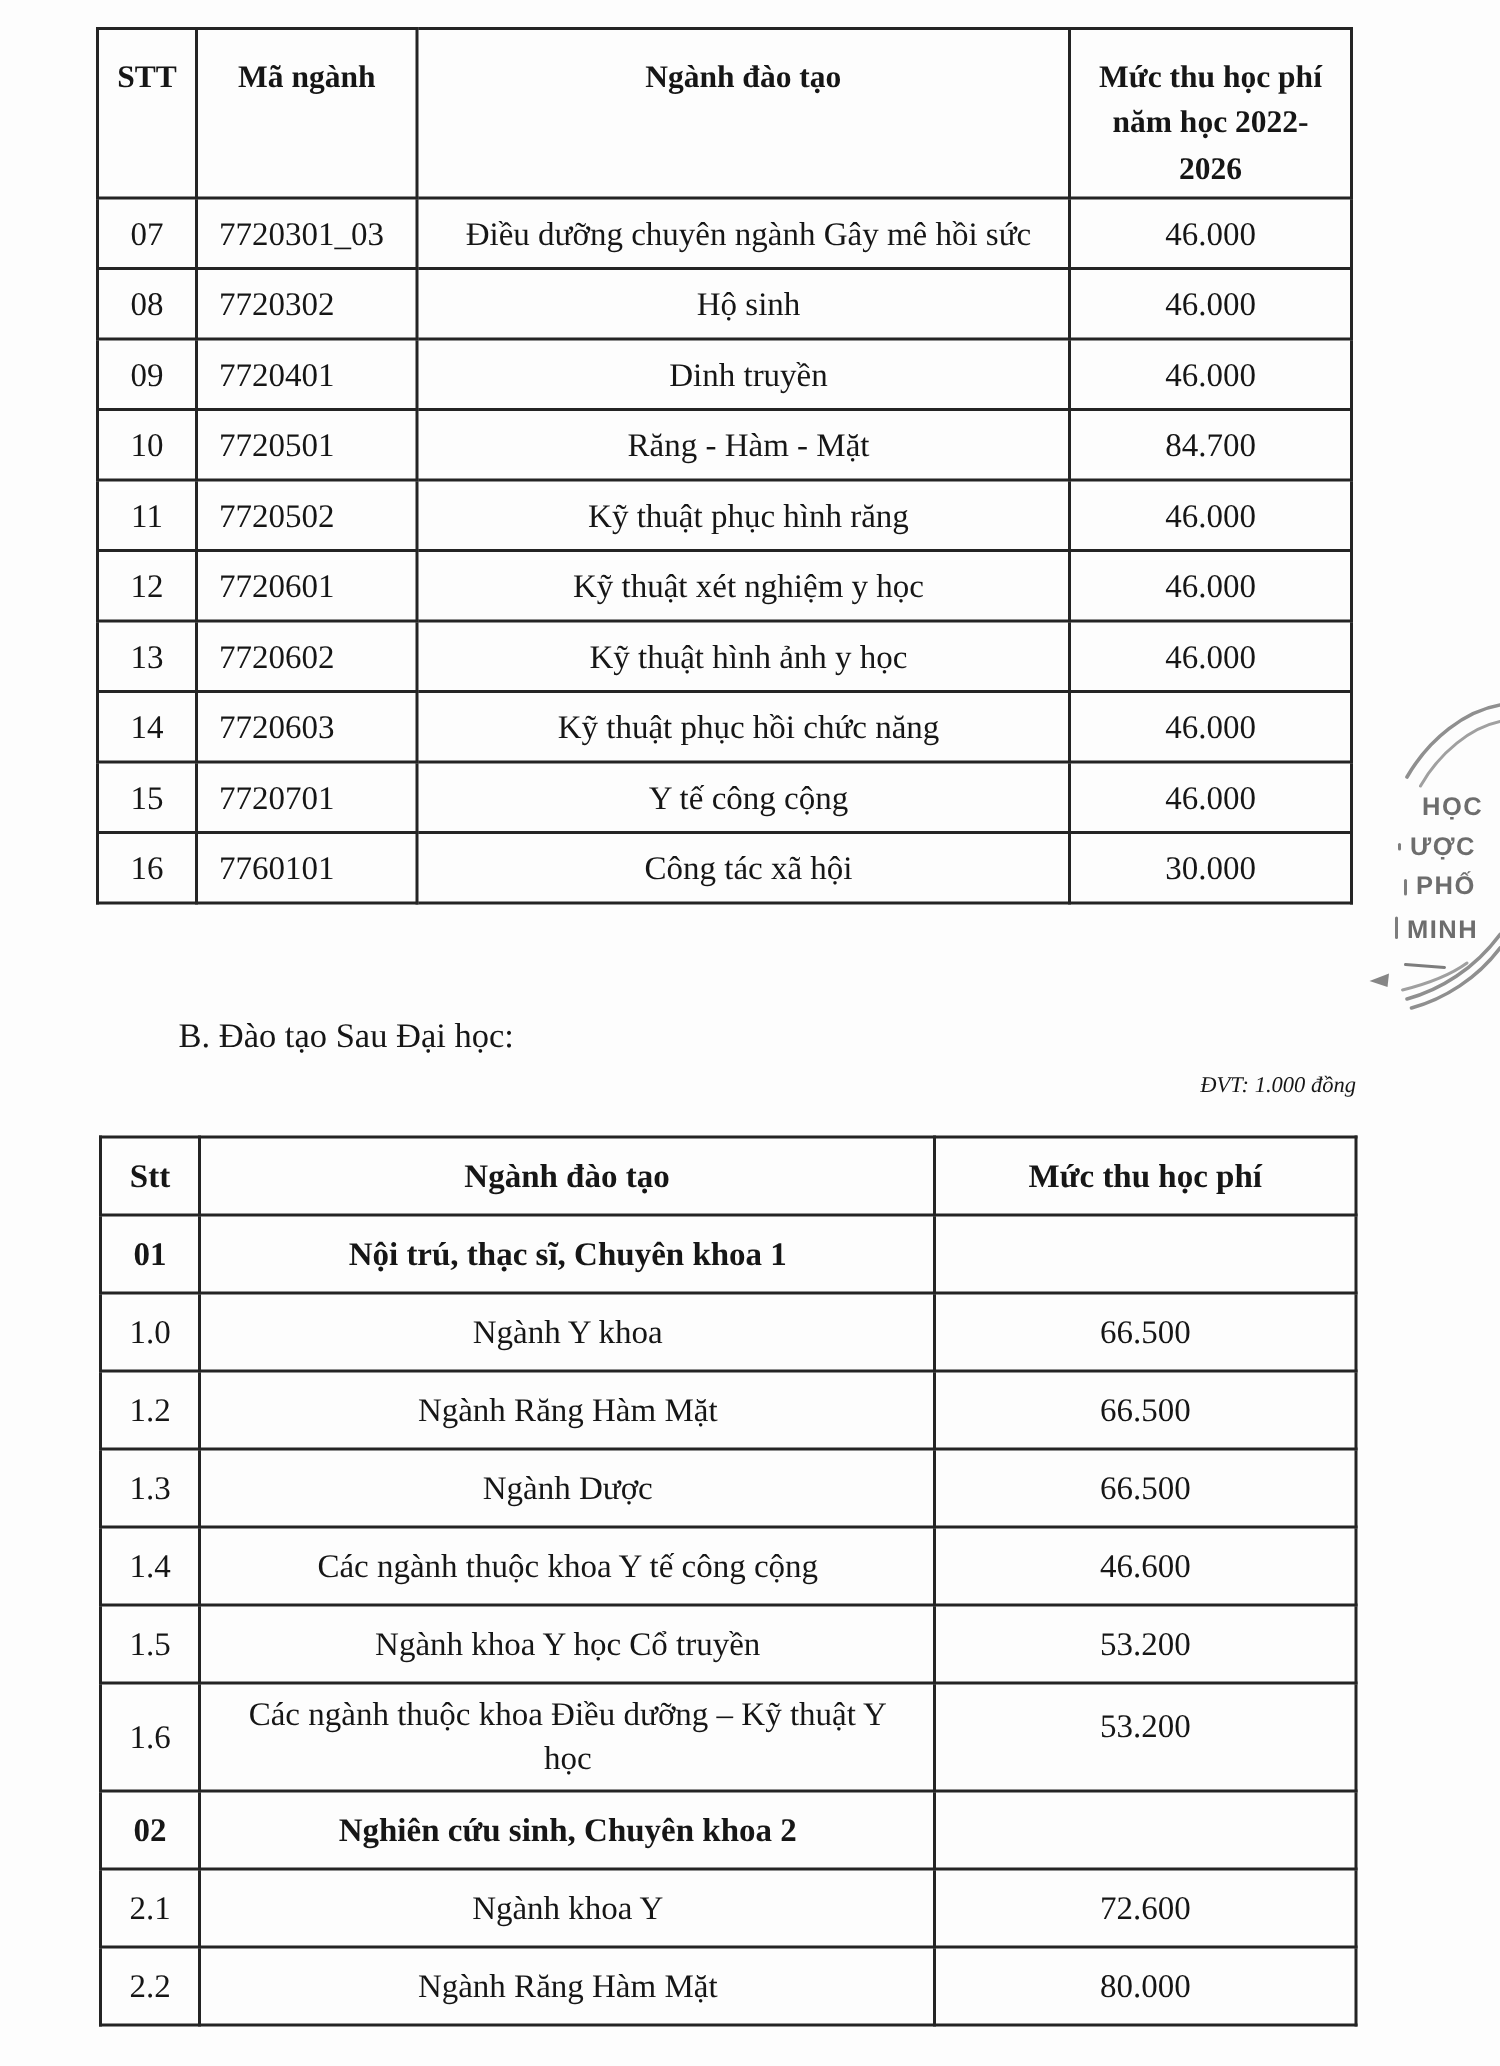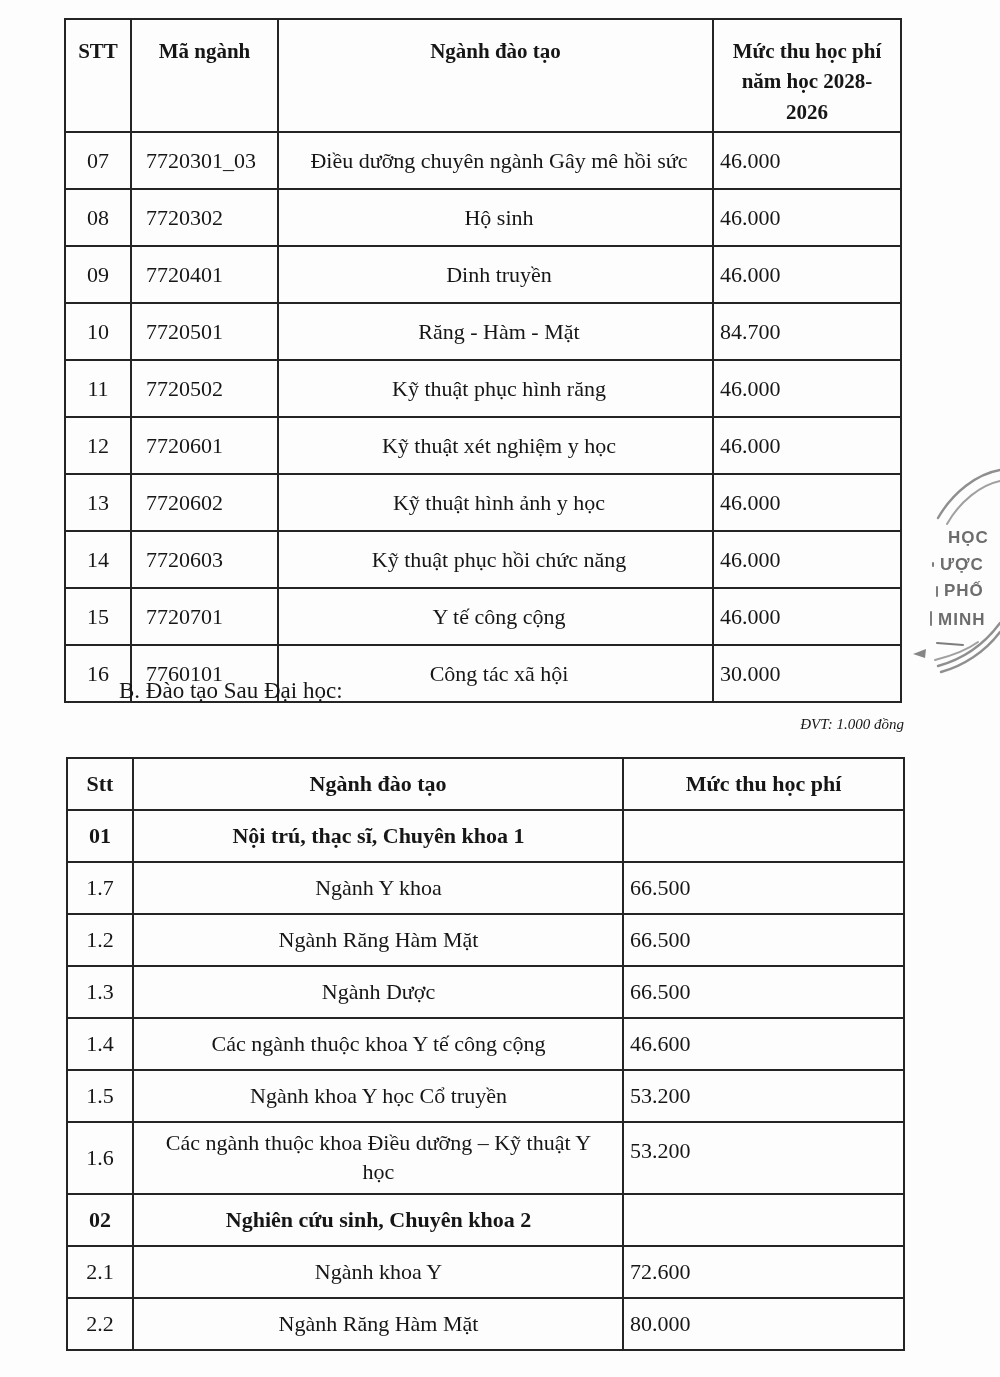--- a/index.html
+++ b/index.html
@@ -21,26 +21,26 @@
     overflow: hidden;
   }
   
   .t1 { left: 64px; top: 18px; width: 836px; }
   .t1 th {
     font-size: 21px; font-weight: bold;
     text-align: center; vertical-align: top;
     padding: 16px 8px 4px 8px; line-height: 1.45;
   }
   .t1 thead tr { height: 106px; }
-  .t1 tbody tr { height: 57px; }
+  .t1 tbody tr { height: 47px; }
   .t1 td { font-size: 22px; vertical-align: middle; padding: 2px 6px; }
   .c-stt  { text-align: center; }
   .c-code { text-align: left; padding-left: 14px !important; margin-left: 16px; }
   .c-major{ text-align: center; padding-left: 13px !important; }
-  .c-fee  { text-align: left; }
+  .c-fee  { text-align: center; }
   
   .section-title {
     position: absolute; left: 119px; top: 678px;
     font-size: 23px; font-weight: normal;
   }
   .unit-note {
     position: absolute; right: 96px; top: 716px;
     font-size: 15px; font-style: italic;
   }
   
@@ -81,21 +81,21 @@
     <col style="width:66px">
       <col style="width:147px">
       <col style="width:435px">
       <col style="width:188px">
   </colgroup>
   <thead>
     <tr>
       <th>STT</th>
       <th>Mã ngành</th>
       <th>Ngành đào tạo</th>
-      <th>Mức thu học phí năm học 2028-2026</th>
+      <th>Mức thu học phí năm học 2022-2026</th>
     </tr>
   </thead>
   <tbody>
     <tr>
       <td class="c-stt">07</td>
       <td class="c-code">7720301_03</td>
       <td class="c-major">Điều dưỡng chuyên ngành Gây mê hồi sức</td>
       <td class="c-fee">46.000</td>
     </tr>
     <tr>
@@ -171,21 +171,21 @@
       <th>Mức thu học phí</th>
     </tr>
   </thead>
   <tbody>
     <tr class="group">
       <td class="c-stt">01</td>
       <td class="c-major">Nội trú, thạc sĩ, Chuyên khoa 1</td>
       <td class="c-fee"></td>
     </tr>
     <tr>
-      <td class="c-stt">1.7</td>
+      <td class="c-stt">1.0</td>
       <td class="c-major">Ngành Y khoa</td>
       <td class="c-fee">66.500</td>
     </tr>
     <tr>
       <td class="c-stt">1.2</td>
       <td class="c-major">Ngành Răng Hàm Mặt</td>
       <td class="c-fee">66.500</td>
     </tr>
     <tr>
       <td class="c-stt">1.3</td>

